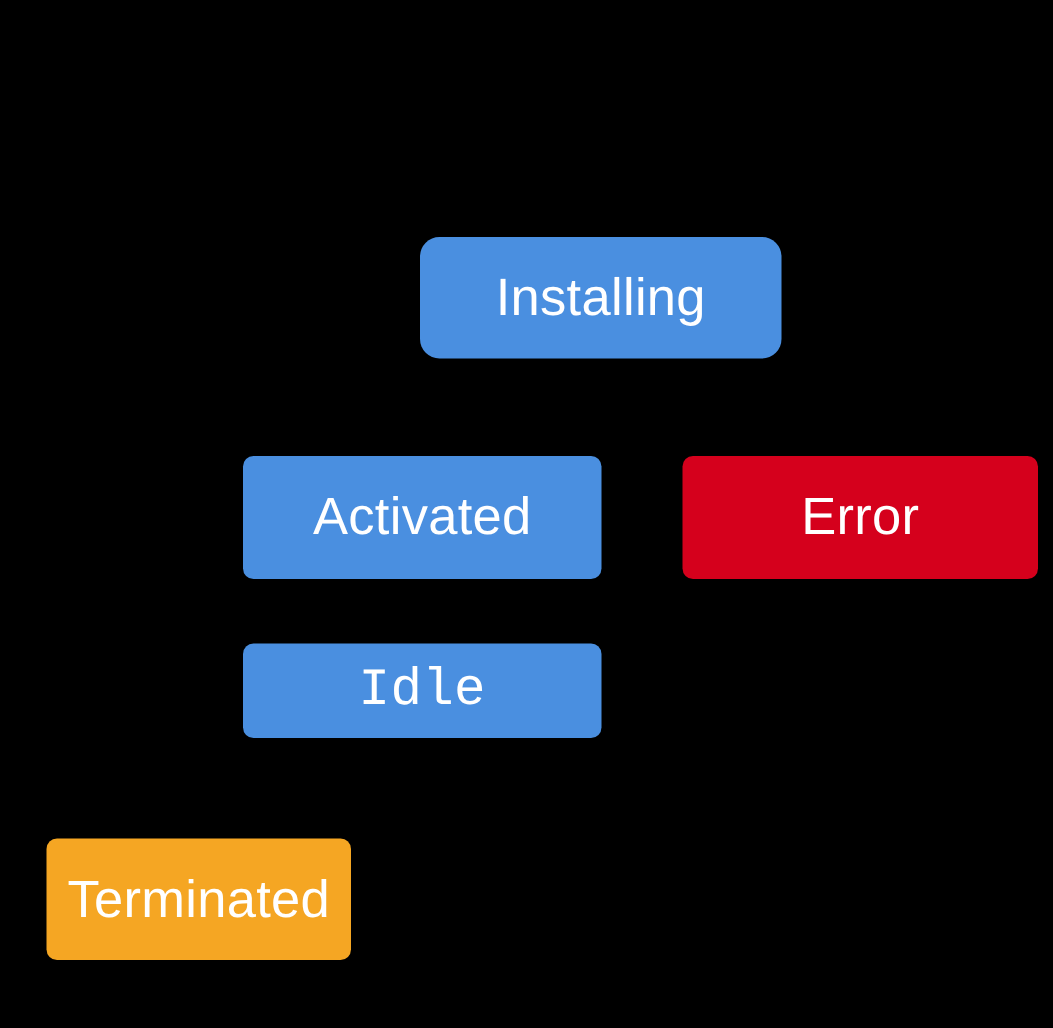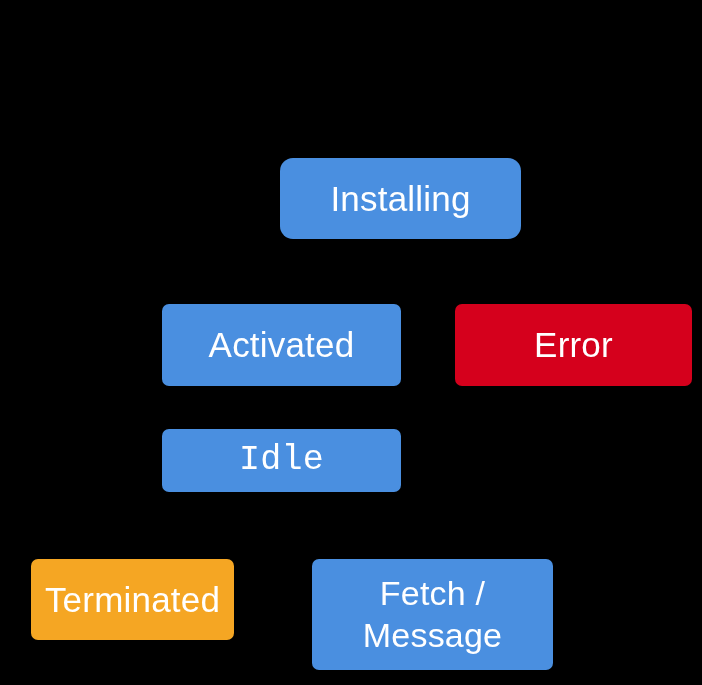--- a/index.html
+++ b/index.html
@@ -69,18 +69,14 @@
   </div>
 
   <div class="state-node" id="node-idle" style="background:#4A8FE0;">
     <span class="node-label">Idle</span>
   </div>
 
   <div class="state-node" id="node-terminated" style="background:#F5A623;">
     <span class="node-label">Terminated</span>
   </div>
 
-  <div class="state-node" id="node-fetch" style="background:#4A8FE0;">
-    <span class="node-label">Fetch /
-Message</span>
-  </div>
 
 </div>
 
 </body></html>

